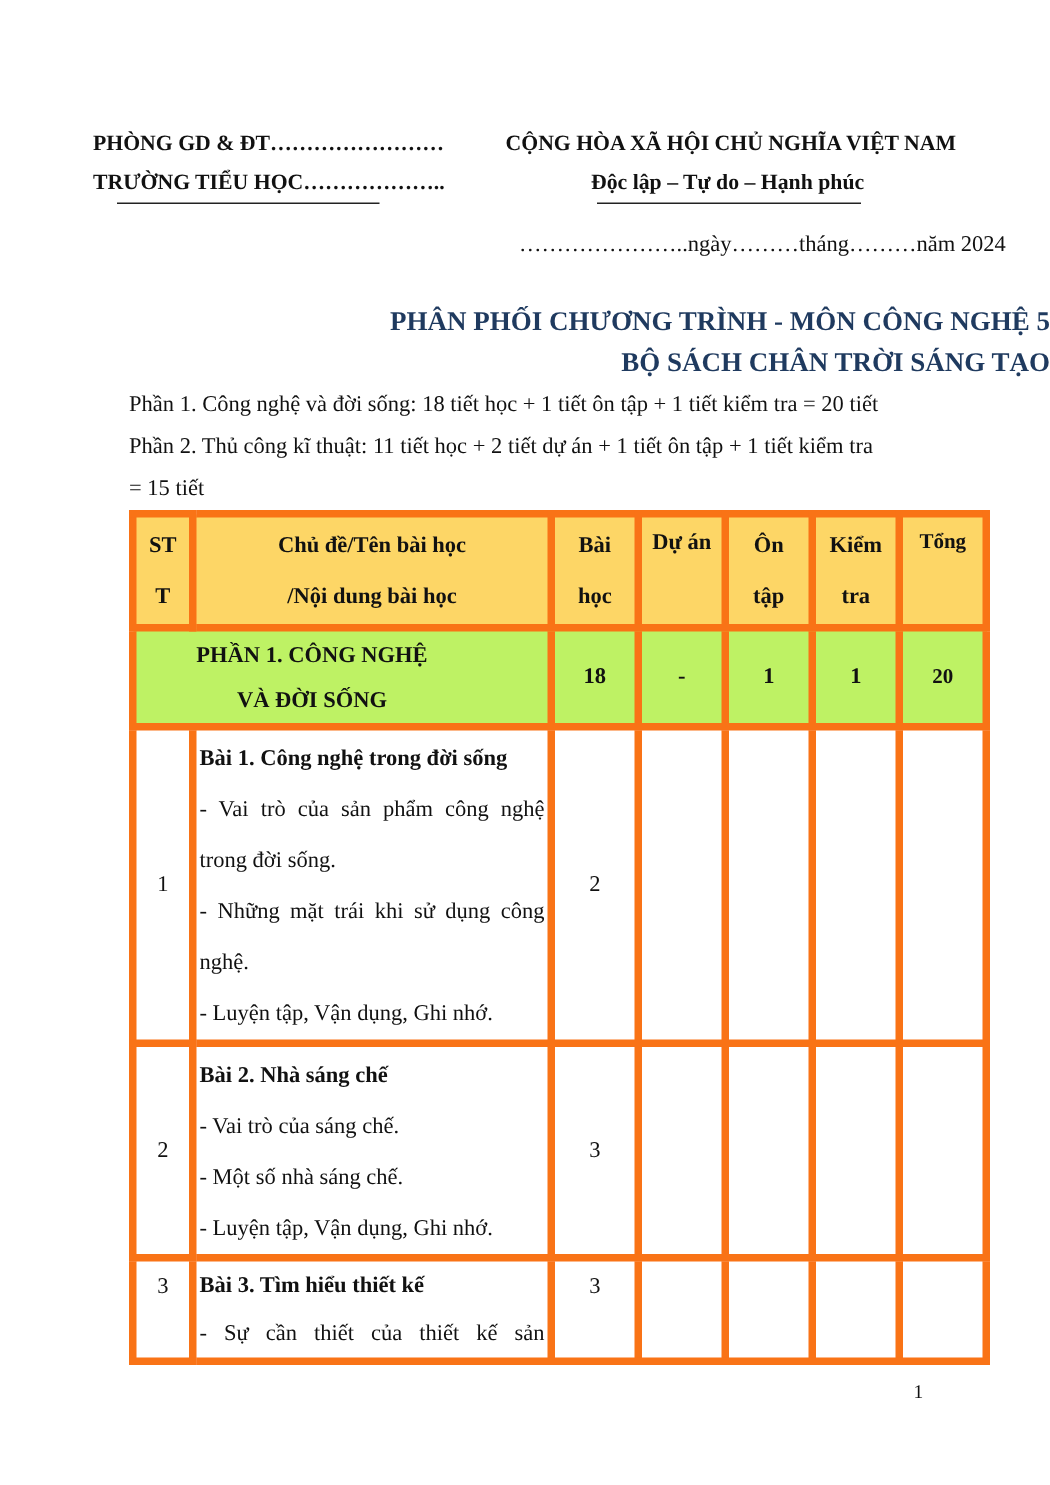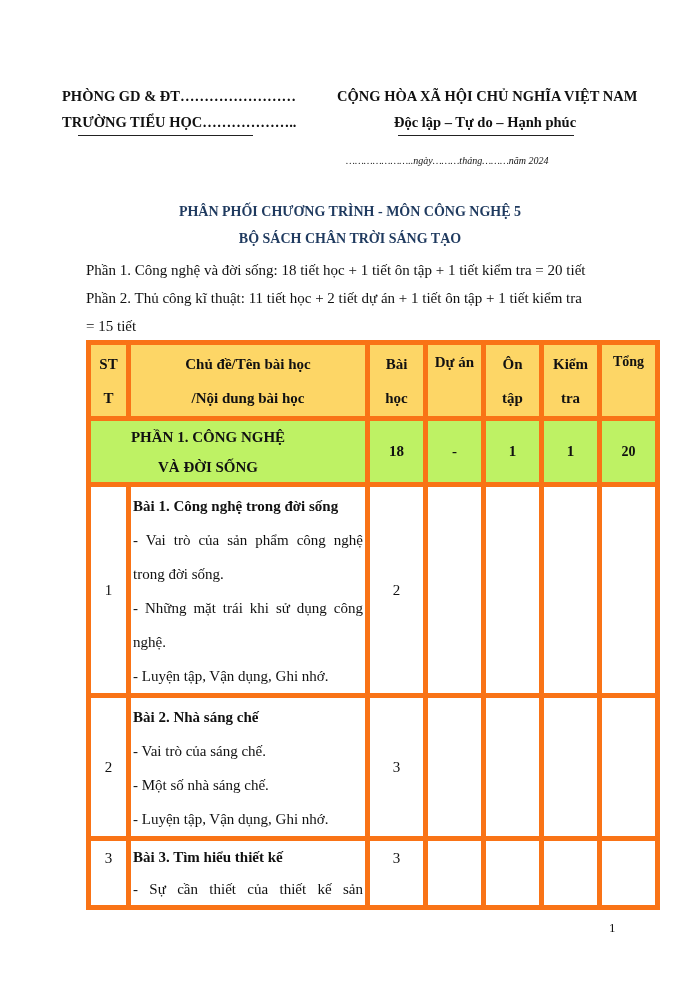--- a/index.html
+++ b/index.html
@@ -1,22 +1,22 @@
 <!DOCTYPE html>
 <html><head>
 <meta charset="utf-8">
 <style>
   html, body { margin: 0; padding: 0; background: #ffffff; }
   body { width: 700px; height: 990px; position: relative; overflow: hidden;
          font-family: "Liberation Serif", "DejaVu Serif", serif; color: #111; }
   .abs { position: absolute; }
   .hdr { font-size: 14.5px; font-weight: bold; white-space: nowrap; }
   .uline { position: absolute; height: 1px; background: #222; }
-  .date { font-size: 10px; font-style: italic; white-space: nowrap; }
-  .title { font-size: 14px; font-weight: bold; color: #1f3a5f; text-align: center; width: 700px; left: 0; white-space: nowrap; }
+  .date { font-size: 15px; white-space: nowrap; }
+  .title { font-size: 18px; font-weight: bold; color: #1f3a5f; text-align: right; width: 700px; left: 0; white-space: nowrap; }
   .para { font-size: 15px; white-space: nowrap; }
 
   table.ppct { position: absolute; left: 86px; top: 340px; border-collapse: collapse;
                font-size: 15px; table-layout: fixed; }
   table.ppct td { border: 5px solid #f97316; padding: 0; vertical-align: middle; text-align: center; }
   .hrow td { background: #fdd666; font-weight: bold; line-height: 34px; }
   .srow td { background: #bef264; font-weight: bold; }
   .hdr-top { vertical-align: top !important; }
   .content { text-align: justify !important; padding: 0 2px !important; line-height: 34px; vertical-align: top !important; }
   .content .lesson { font-weight: bold; }

